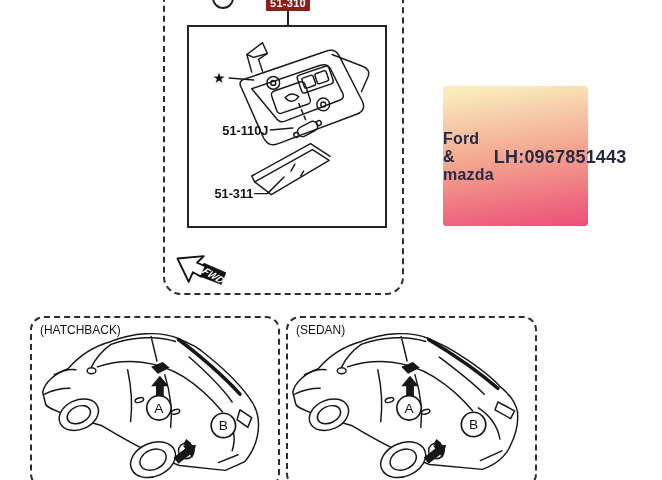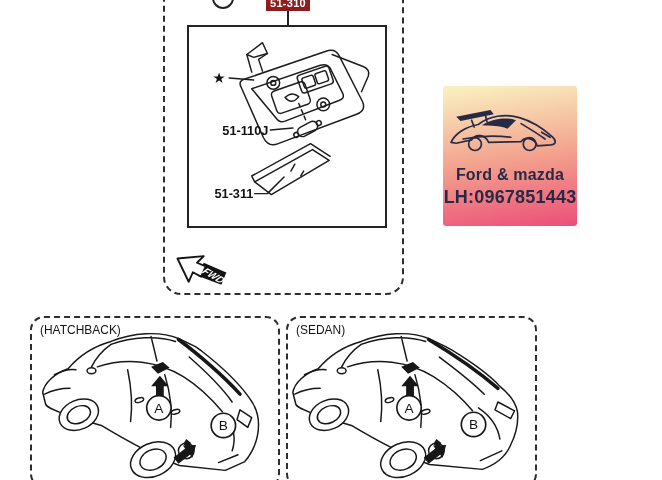--- a/index.html
+++ b/index.html
@@ -19,23 +19,23 @@
              border:2px solid #232323;box-sizing:border-box;background:#fff;}
   .console-svg{position:absolute;left:0;top:0;width:196px;height:199px;}
   .ln{fill:none;stroke:#1c1c1c;stroke-width:1.5;stroke-linecap:round;stroke-linejoin:round;}
   .dash{stroke-dasharray:4 3;}
   .plabel{font:700 13px "Liberation Sans",sans-serif;fill:#111;}
   .star{font:400 15px "DejaVu Sans",sans-serif;fill:#111;}
   .fwd-svg{position:absolute;left:170px;top:238px;width:58px;height:52px;}
   .fwd-txt{font:italic 700 10.5px "Liberation Sans",sans-serif;fill:#fff;}
 
   
-  .badge{position:absolute;left:443px;top:86px;width:134px;height:140px;border-radius:3px;
+  .badge{position:absolute;left:443px;top:86px;width:145px;height:140px;border-radius:3px;
          background:linear-gradient(172deg,#f9edbd 4%,#f3a28e 52%,#ec4e78 100%);
-         display:flex;flex-direction:column;align-items:center;}
+         display:flex;flex-direction:row;align-items:center;}
   .badge-car{width:128px;height:62px;margin-top:16px;}
   .badge-ln{fill:none;stroke:#272a45;stroke-width:2;stroke-linecap:round;stroke-linejoin:round;}
   .badge-title{margin-top:2px;font-weight:700;font-size:16px;color:#272a45;letter-spacing:.2px;}
   .badge-phone{margin-top:3px;font-weight:700;font-size:18px;color:#272a45;letter-spacing:.2px;text-align:right;}
 
   
   .panel{position:absolute;top:316px;height:172px;border:2px dashed #2d2d2d;border-radius:14px;
          box-sizing:border-box;background:#fff;}
   .panel-left{left:30px;width:250px;}
   .panel-right{left:286px;width:251px;}

